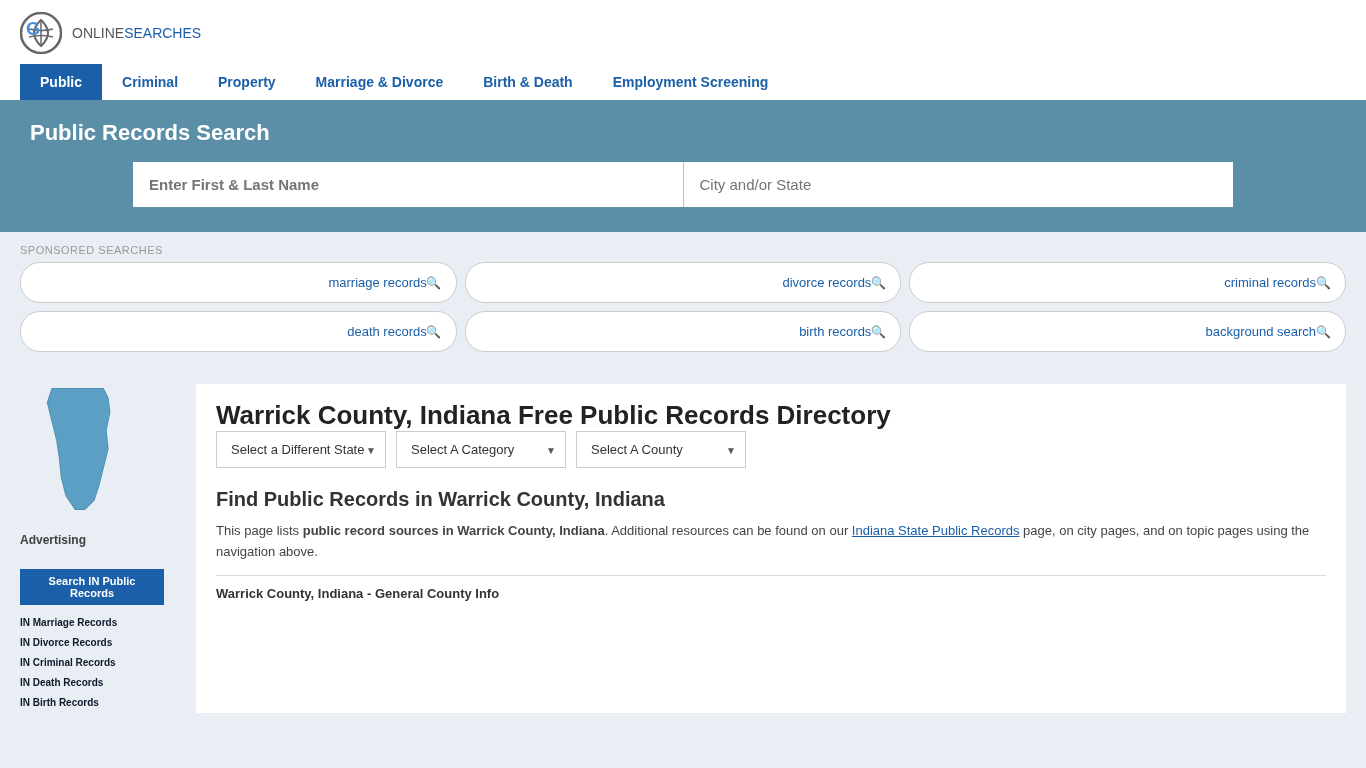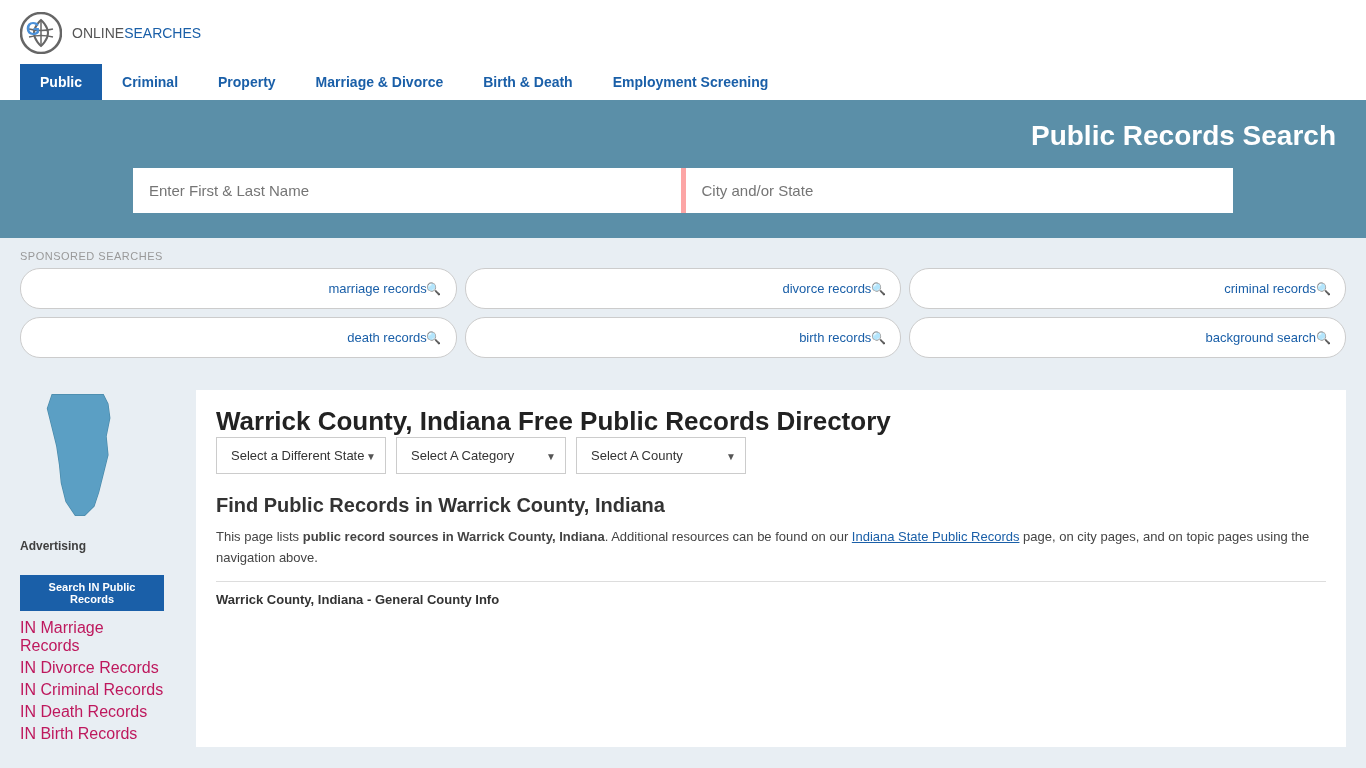--- a/index.html
+++ b/index.html
@@ -51,43 +51,44 @@
       background: #1a5fa8;
       color: #fff;
     }
 
     
     .hero {
       background: #5b8fa8;
       padding: 20px 30px 25px;
     }
     .hero h1 {
-      text-align: right;
+      text-align: left;
       color: #fff;
-      font-size: 28px;
+      font-size: 22px;
       font-weight: bold;
       margin-bottom: 16px;
     }
     .search-bar {
       display: flex;
       gap: 0;
       max-width: 1100px;
       margin: 0 auto;
     }
     .search-input {
       flex: 1;
       padding: 14px 16px;
       font-size: 15px;
       border: none;
       outline: none;
       color: #999;
       background: #fff;
     }
     .search-input:first-child {
-      border-right: 5px solid #fca5a5;
+      border-right: 1px solid #fca5a5;
+      font-weight: bold;
     }
     .search-btn {
       background: #1a5fa8;
       color: #fff;
       border: none;
       padding: 14px 30px;
       font-size: 16px;
       font-weight: bold;
       cursor: pointer;
       white-space: nowrap;
@@ -152,24 +153,24 @@
       margin-bottom: 8px;
       font-weight: bold;
     }
     .sidebar-links {
       list-style: none;
     }
     .sidebar-links li {
       margin-bottom: 4px;
     }
     .sidebar-links a {
-      color: #be185d;
+      color: #0f172a;
       text-decoration: none;
-      font-size: 16px;
-      font-weight: normal;
+      font-size: 10px;
+      font-weight: bold;
     }
 
     
     .right-panel {
       flex: 1;
       background: #fff;
       padding: 16px 20px;
       min-height: 300px;
     }
     .page-title {

